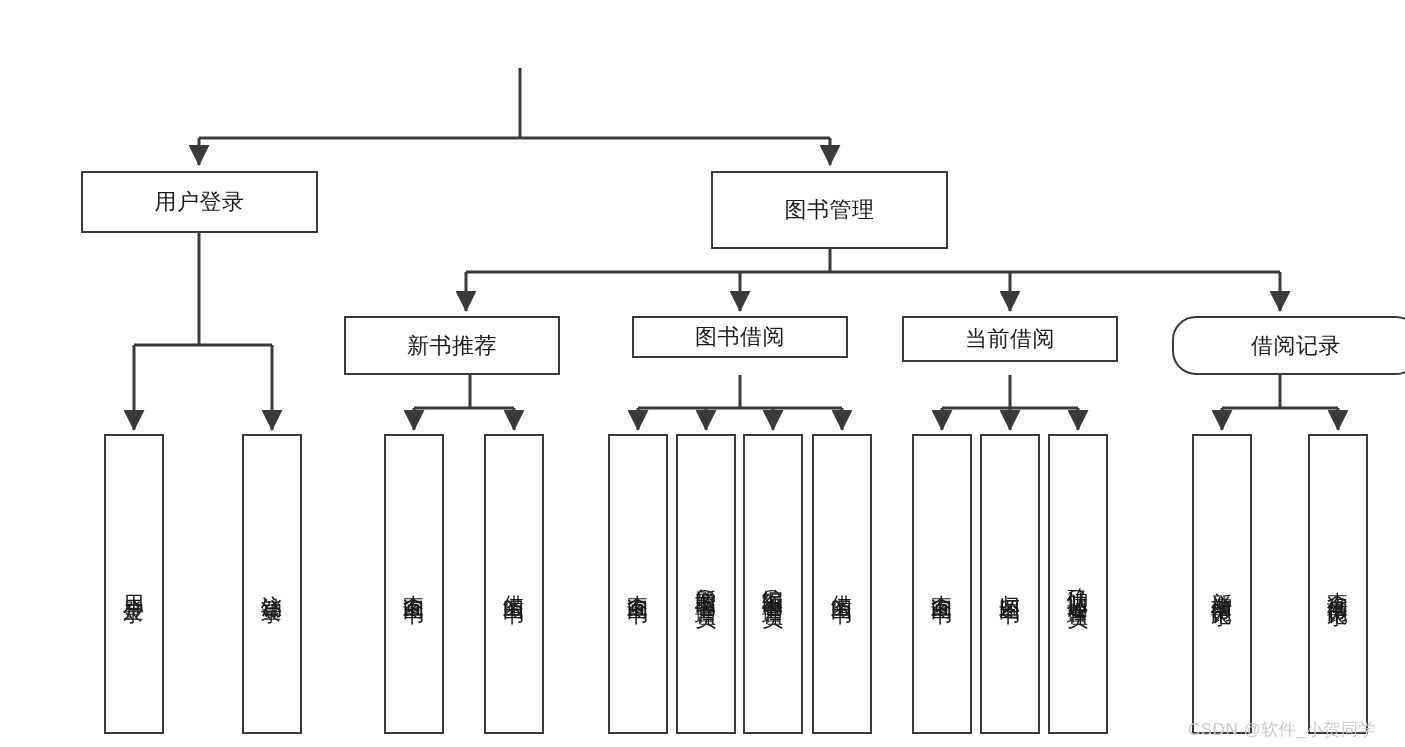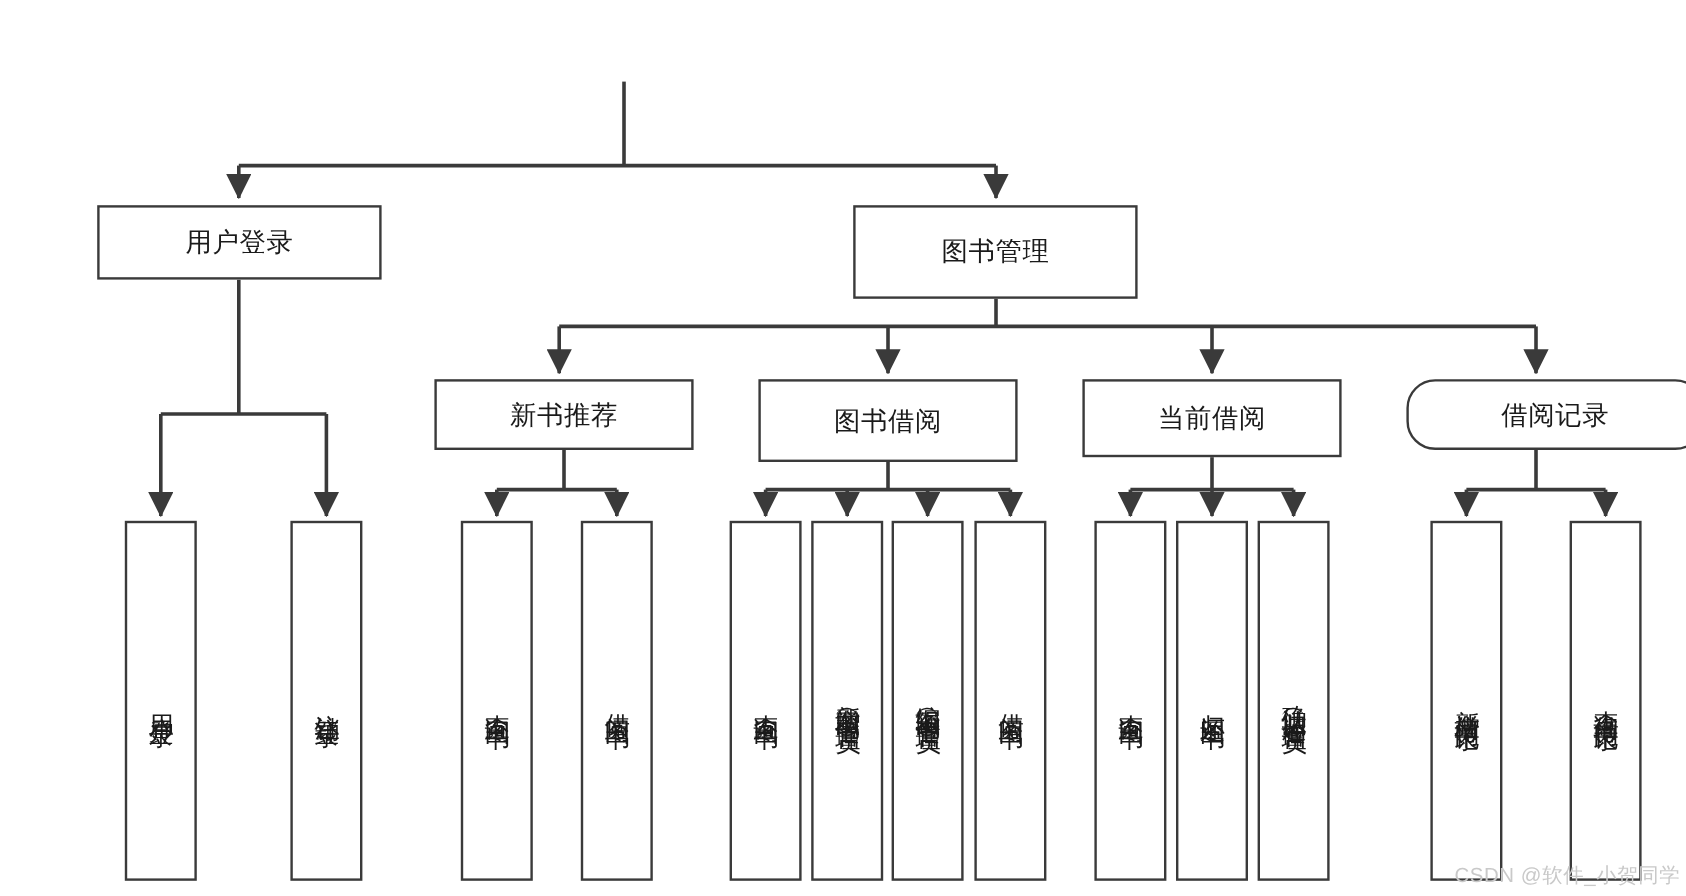--- a/index.html
+++ b/index.html
@@ -127,27 +127,27 @@
   </svg>
 
 
   <div class="node horiz" style="left:81px; top:171px; width:237px; height:62px;">
     <span class="label">用户登录</span>
   </div>
   <div class="node horiz" style="left:711px; top:171px; width:237px; height:78px;">
     <span class="label">图书管理</span>
   </div>
 
-  <div class="node horiz" style="left:362px; top:316px; width:216px; height:59px;">
+  <div class="node horiz" style="left:344px; top:316px; width:216px; height:59px;">
     <span class="label">新书推荐</span>
   </div>
-  <div class="node horiz" style="left:632px; top:316px; width:216px; height:69px;">
+  <div class="node horiz" style="left:632px; top:316px; width:216px; height:42px;">
     <span class="label">图书借阅</span>
   </div>
-  <div class="node horiz" style="left:902px; top:316px; width:216px; height:65px;">
+  <div class="node horiz" style="left:902px; top:316px; width:216px; height:46px;">
     <span class="label">当前借阅</span>
   </div>
   <div class="node horiz" style="left:1172px; top:316px; width:248px; height:59px;border-radius:24px;">
     <span class="label">借阅记录</span>
   </div>
 
   <div class="node vert" style="left:104px; top:434px; width:60px; height:300px;">
     <span class="label">用户登录</span>
   </div>
   <div class="node vert" style="left:242px; top:434px; width:60px; height:300px;">
@@ -184,15 +184,15 @@
     <span class="label">确认归还（管理员）</span>
   </div>
 
   <div class="node vert" style="left:1192px; top:434px; width:60px; height:300px;">
     <span class="label">新增借阅记录</span>
   </div>
   <div class="node vert" style="left:1308px; top:434px; width:60px; height:300px;">
     <span class="label">查询借阅记录</span>
   </div>
 
-  <div class="watermark" style="left:1192px; top:718px;padding-left:20px;">CSDN @软件_小贺同学</div>
+  <div class="watermark" style="left:1168px; top:718px;padding-left:20px;">CSDN @软件_小贺同学</div>
 
 </div>
 
 </body></html>

